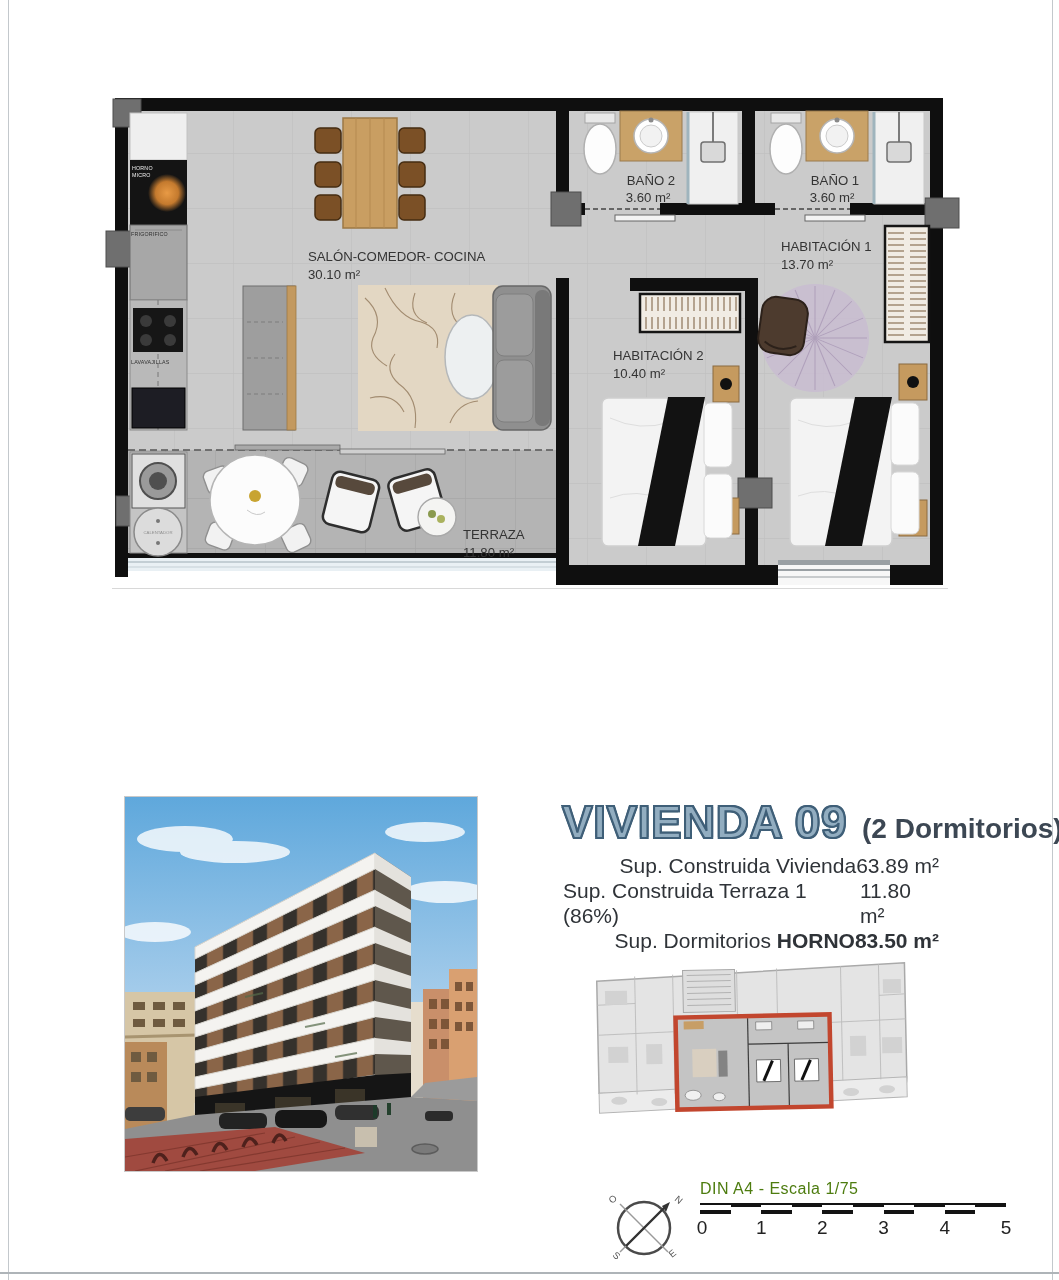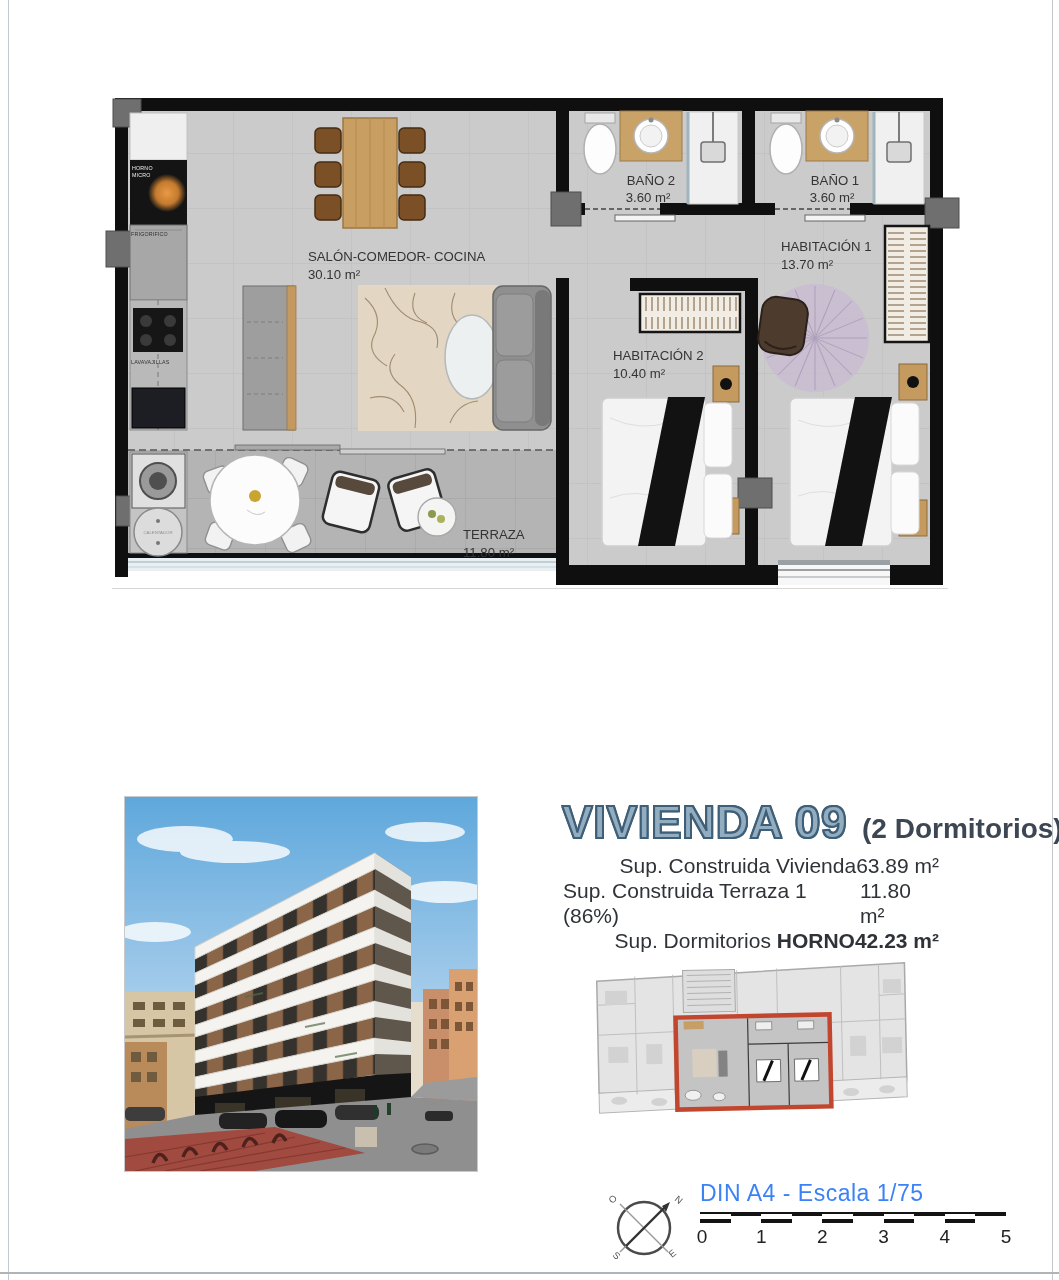--- a/index.html
+++ b/index.html
@@ -27,21 +27,21 @@
 
   #surface-table{position:absolute;left:563px;top:853px;width:376px;font-size:21px;color:#2f3338;}
   #surface-table .row{display:flex;justify-content:flex-end;line-height:25px;}
   #surface-table .b{font-weight:bold;}
 
   #keyplan-wrap{position:absolute;left:588px;top:952px;width:332px;height:176px;transform:rotate(-1.2deg);}
 
   #footer{position:absolute;left:0;top:1180px;width:1059px;height:90px;}
   #compass{position:absolute;left:604px;top:8px;}
   #scale-block{position:absolute;left:700px;top:0;width:312px;}
-  #scale-label{font-size:23px;color:#3b82f6;letter-spacing:.5px;margin-bottom:5px;}
+  #scale-label{font-size:16px;color:#4d7c0f;letter-spacing:.5px;margin-bottom:5px;}
   #scale-bar{position:relative;width:306px;height:9px;border-top:2px solid #131313;}
   #scale-bar .seg{position:absolute;height:4px;background:#131313;width:30.6px;}
   #scale-bar .seg.lo{bottom:0;}
   #scale-bar .seg.hi{top:-2px;}
   #scale-ticks{position:relative;width:306px;height:24px;margin-top:3px;}
   #scale-ticks span{position:absolute;transform:translateX(-50%);font-size:19px;color:#222;}
 </style>
 </head>
 <body>
 
@@ -460,21 +460,21 @@
     <div class="row">
       <span>Sup. Construida Vivienda</span>
       <span>63.89 m²</span>
     </div>
     <div class="row">
       <span>Sup. Construida Terraza 1 (86%)</span>
       <span>11.80 m²</span>
     </div>
     <div class="row">
       <span><span>Sup. Dormitorios </span><span class="b">HORNO</span></span>
-      <span class="b">42.23 m²</span>
+      <span class="b">83.50 m²</span>
     </div>
   </div>
 
   <div id="keyplan-wrap">
   <svg width="332" height="176" viewBox="0 0 332 176">
     <path d="M10,26 L318,14 L318,128 Q318,147 299,148 L10,138 Z" fill="#e4e4e4" stroke="#a9a9a9" stroke-width="1.5"></path>
     <polygon points="10,138 318,128 318,148 10,158" fill="#ececec" stroke="#b5b5b5" stroke-width="1"></polygon>
     <g stroke="#bcbcbc" stroke-width=".9" fill="none">
       <line x1="48" y1="22" x2="48" y2="140"></line>
           <line x1="86" y1="21" x2="86" y2="140"></line>

